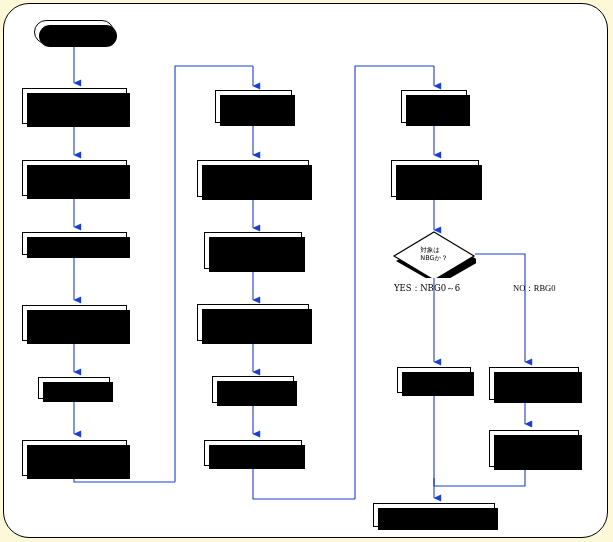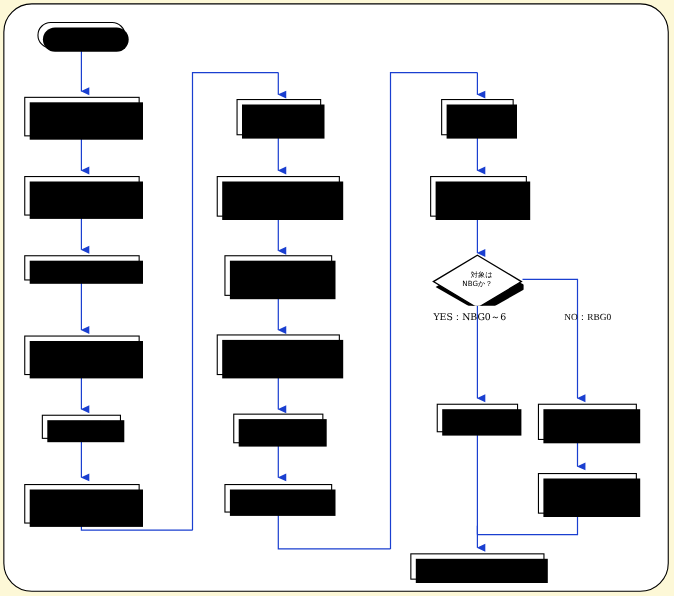--- a/index.html
+++ b/index.html
@@ -76,21 +76,21 @@
   .diamond .dshape{
     position:absolute;
     left:0;top:0;
     width:100%;height:100%;
   }
   .diamond .dlabel{
     position:absolute;
     left:0;top:0;
     width:100%;height:100%;
     display:flex;align-items:center;justify-content:center;
-    text-align:right;
+    text-align:left;
     font-size:6.5px;
     line-height:8px;
     color:#000;
     white-space:pre-line;
     z-index:4;
   }
 
   
   .branch-label{
     position:absolute;

